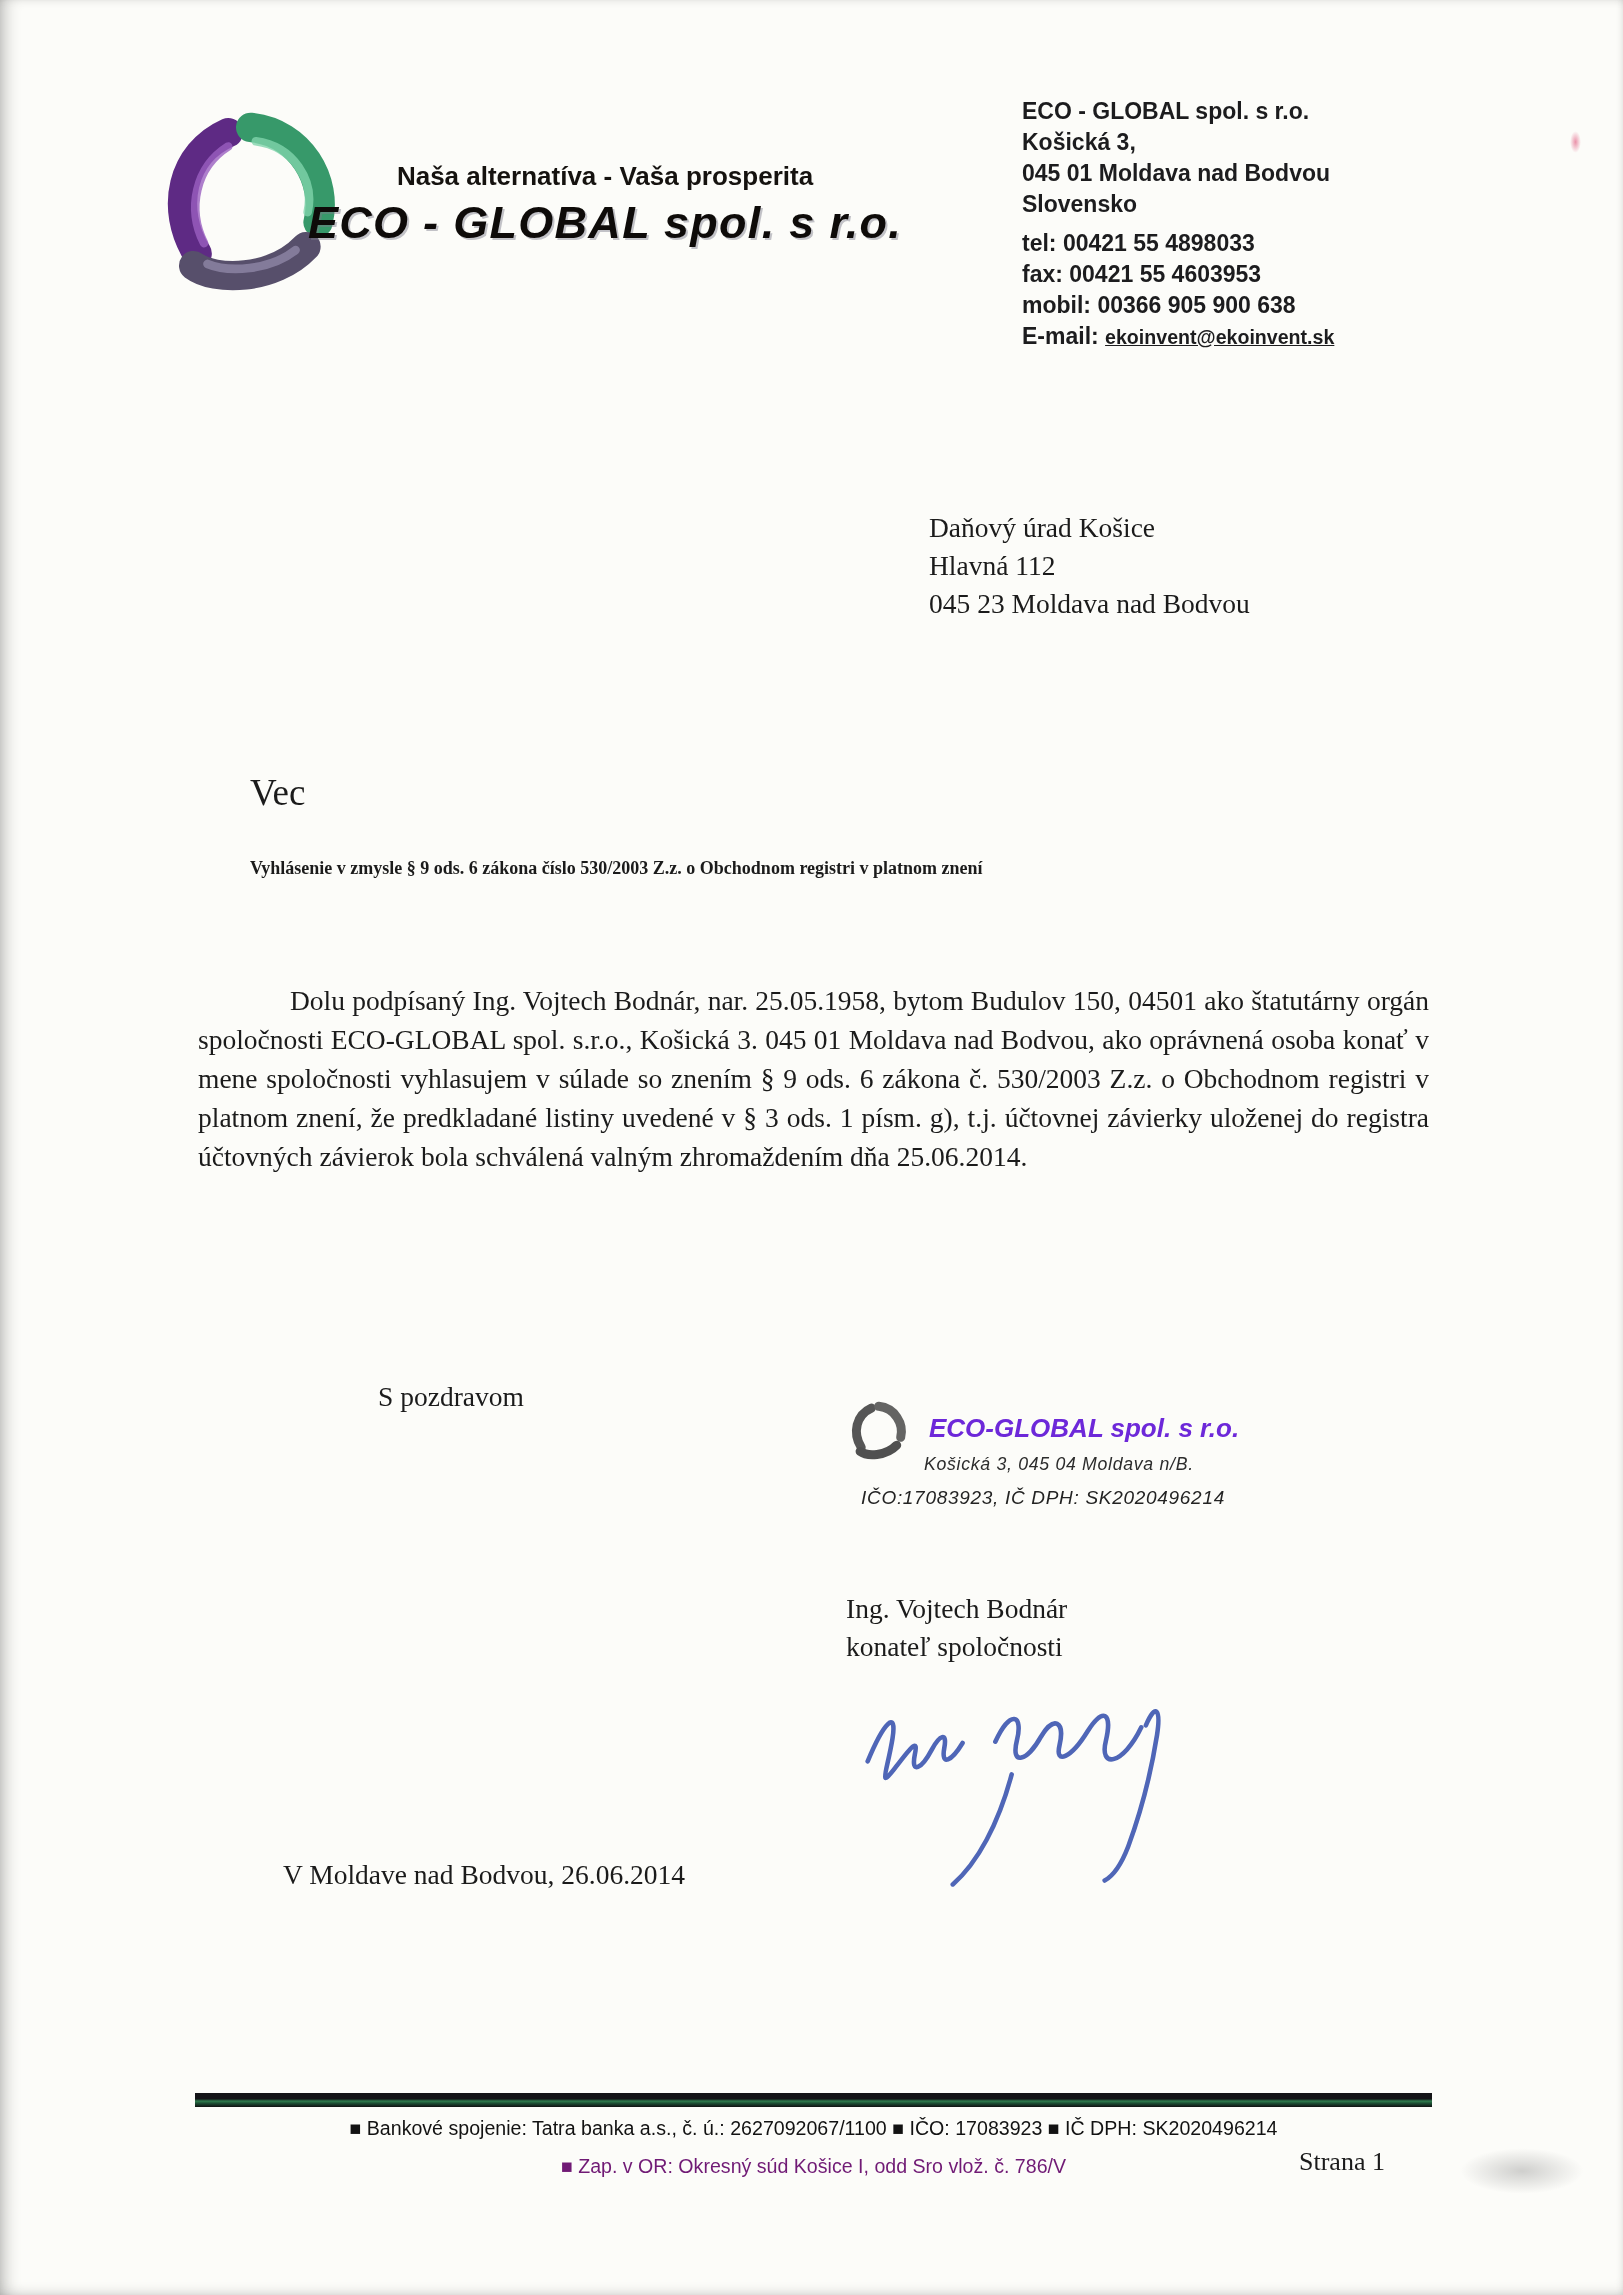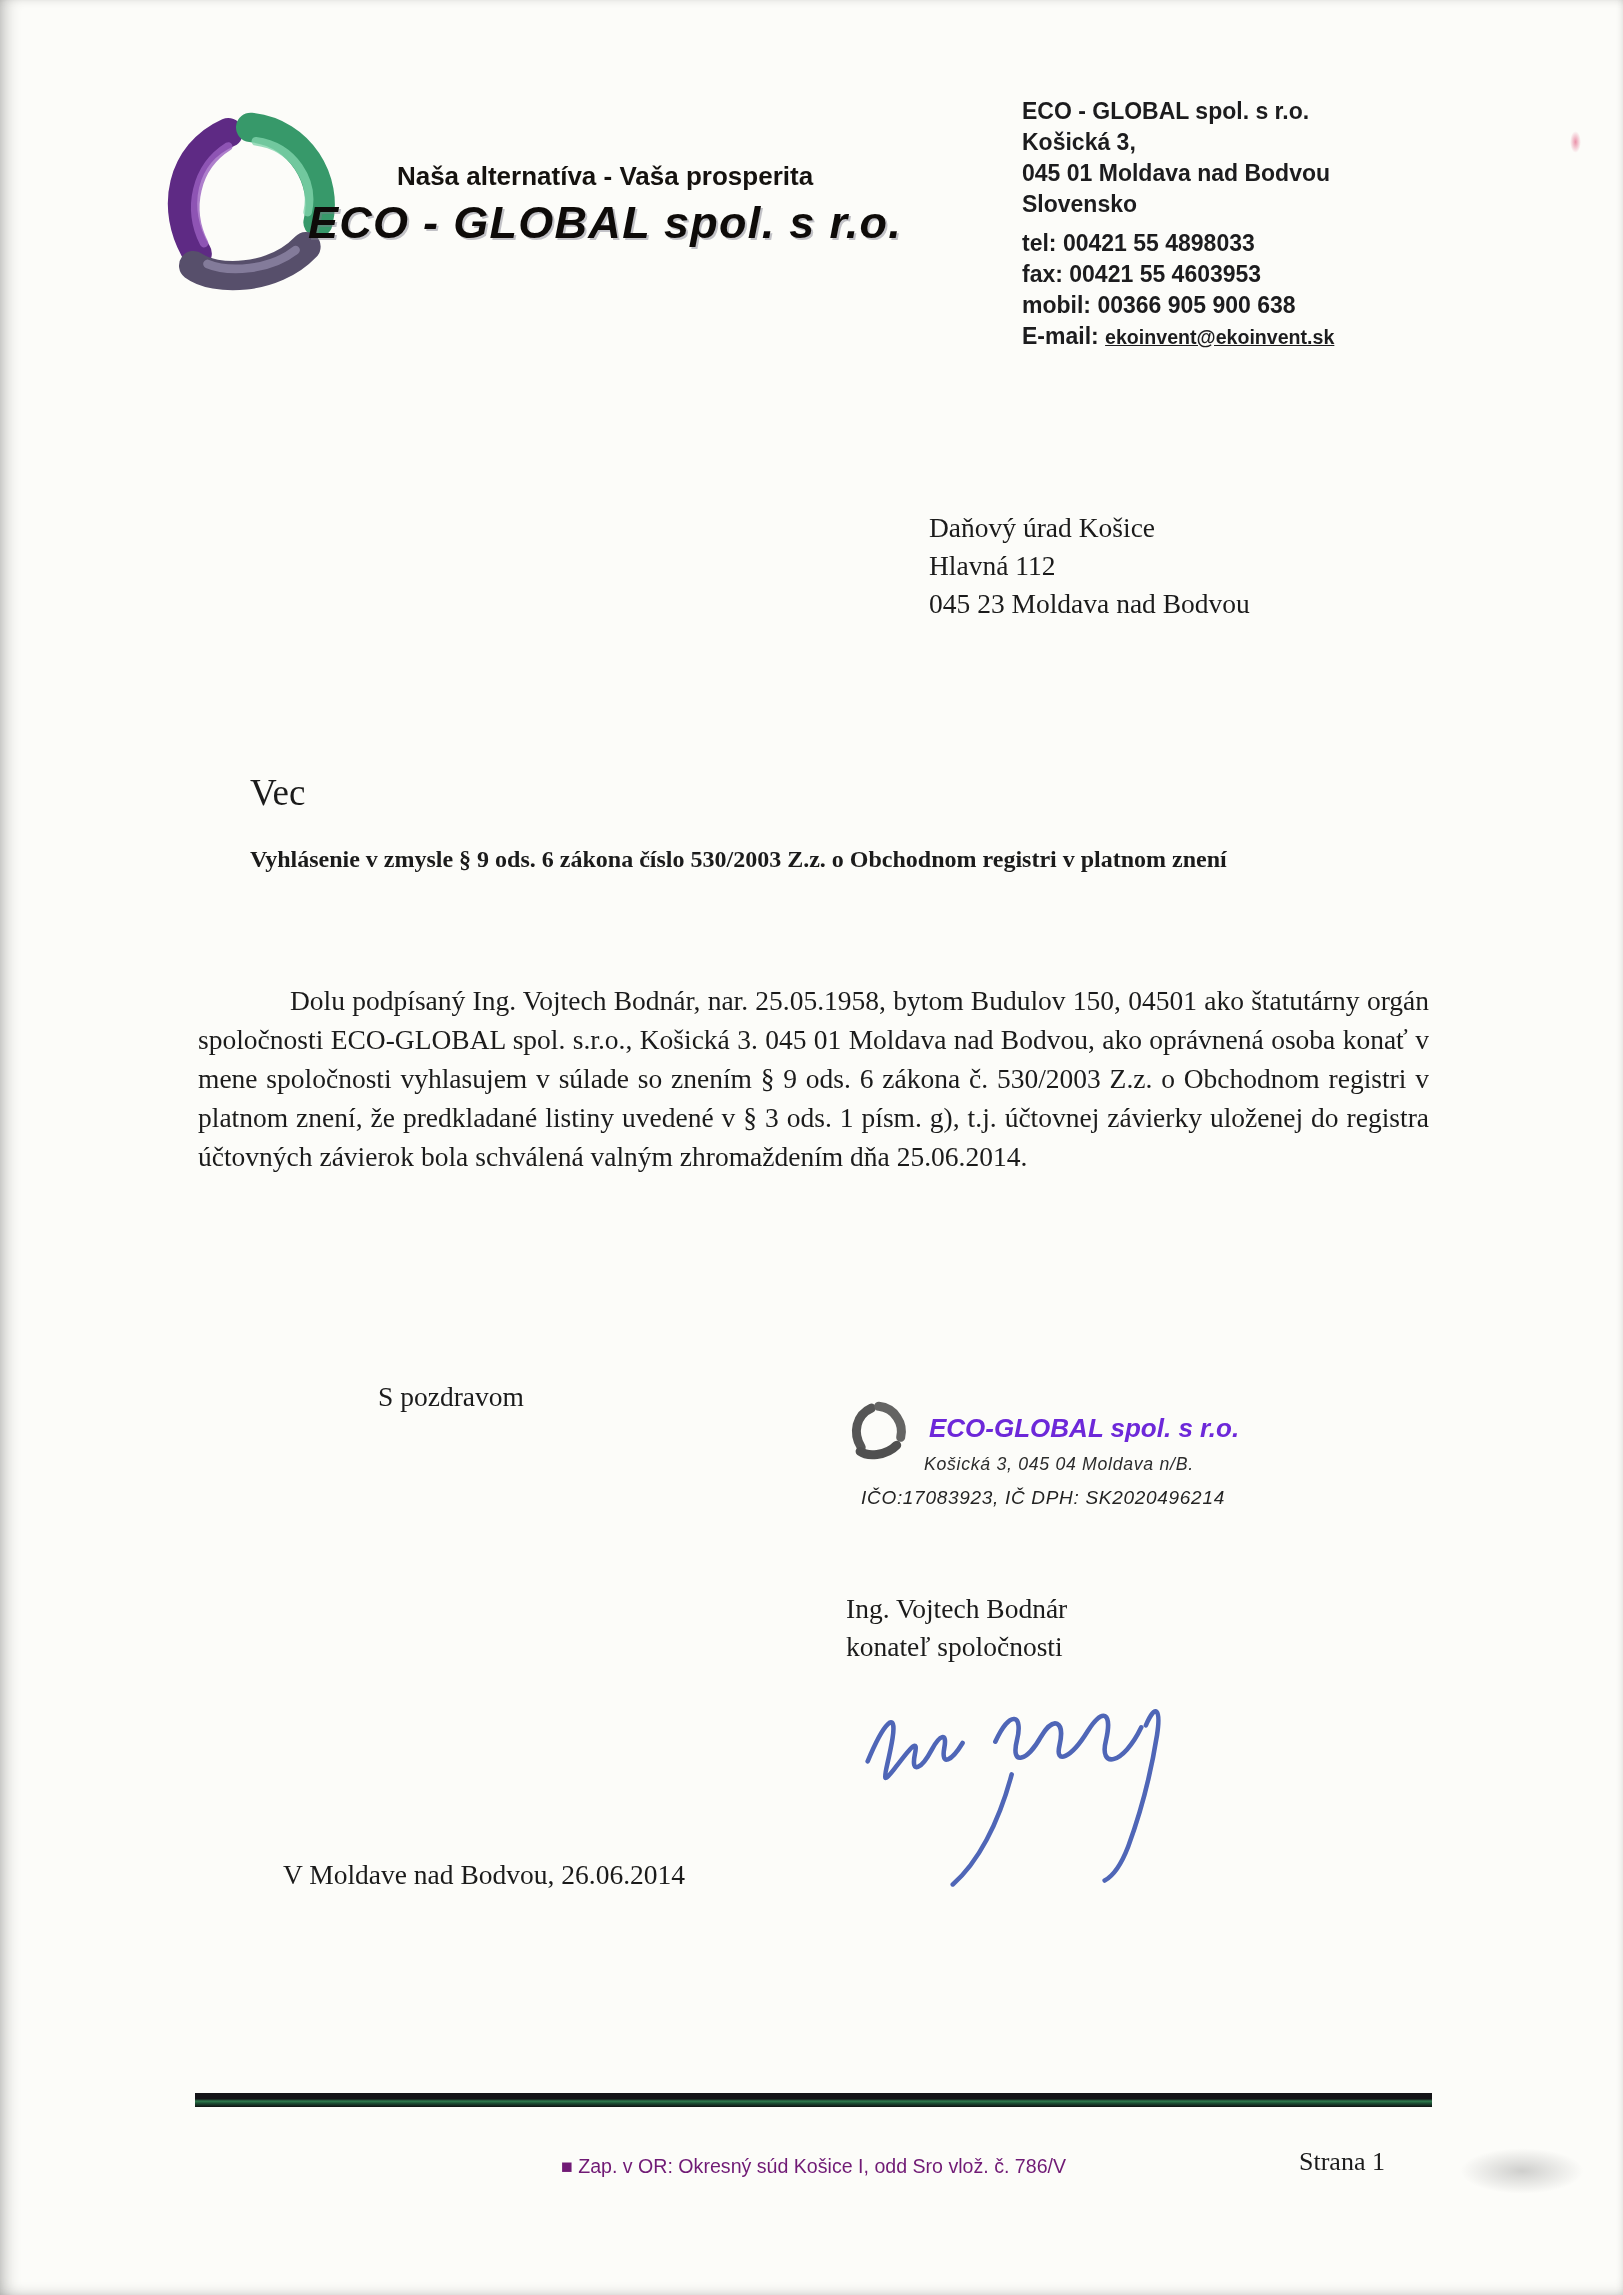--- a/index.html
+++ b/index.html
@@ -34,21 +34,21 @@
   }
   .contact-gap { margin-top:7.9px; }
   .email-addr { text-decoration:underline; font-size:19.6px; }
 
   
   .recipient-block { position:absolute; left:929px; top:501px; font-size:27.5px; line-height:38px;margin-top:8px; }
 
   
   .subject-label { position:absolute; left:250px; top:771px; font-size:37px; }
   .subject-text  { position:absolute; left:250px; top:843px; width:982px;
-                   font-size:24px; font-weight:700; line-height:32px; }
+                   font-size:18px; font-weight:700; line-height:51px; }
 
   
   .body-par {
     position:absolute; left:198px; top:981px; width:1231px;
     font-size:27.5px; line-height:39px; text-align:justify; text-indent:92px;
   }
 
   
   .salutation { position:absolute; left:378px; top:1381px; font-size:27.5px; }
   .stamp-logo { position:absolute; left:843px; top:1399px; }
@@ -152,20 +152,21 @@
       <path d="M30 150 C55 90 75 70 68 115 C60 165 45 195 72 160 C95 130 108 112 102 140 C96 170 112 162 128 132 C140 110 152 104 147 130 C142 158 158 150 175 122"></path>
       <path d="M225 120 C248 70 268 78 258 118 C248 158 274 150 295 112 C314 80 332 88 323 126 C316 155 340 146 366 104 C390 66 404 76 394 118 C383 162 420 156 448 98"></path>
       <path d="M455 95 C470 60 478 70 472 110 C464 160 452 215 428 280 C418 306 405 325 392 332"></path>
       <path d="M250 170 C230 245 198 305 160 338"></path>
     </g>
   </svg>
 
   <div class="dateline">V Moldave nad Bodvou, 26.06.2014</div>
 
   <div class="footer-bar"></div>
+  <div class="footer-line1">■ Bankové spojenie: Tatra banka  a.s., č. ú.: 2627092067/1100 ■ IČO: 17083923 ■ IČ DPH: SK2020496214</div>
   <div class="footer-line2">■ Zap. v OR: Okresný súd Košice I, odd Sro vlož. č. 786/V</div>
   <div class="page-number">Strana 1</div>
 
   <div class="artifact-pink"></div>
   <div class="artifact-smudge"></div>
 
 </div>
 
 
 </body></html>

